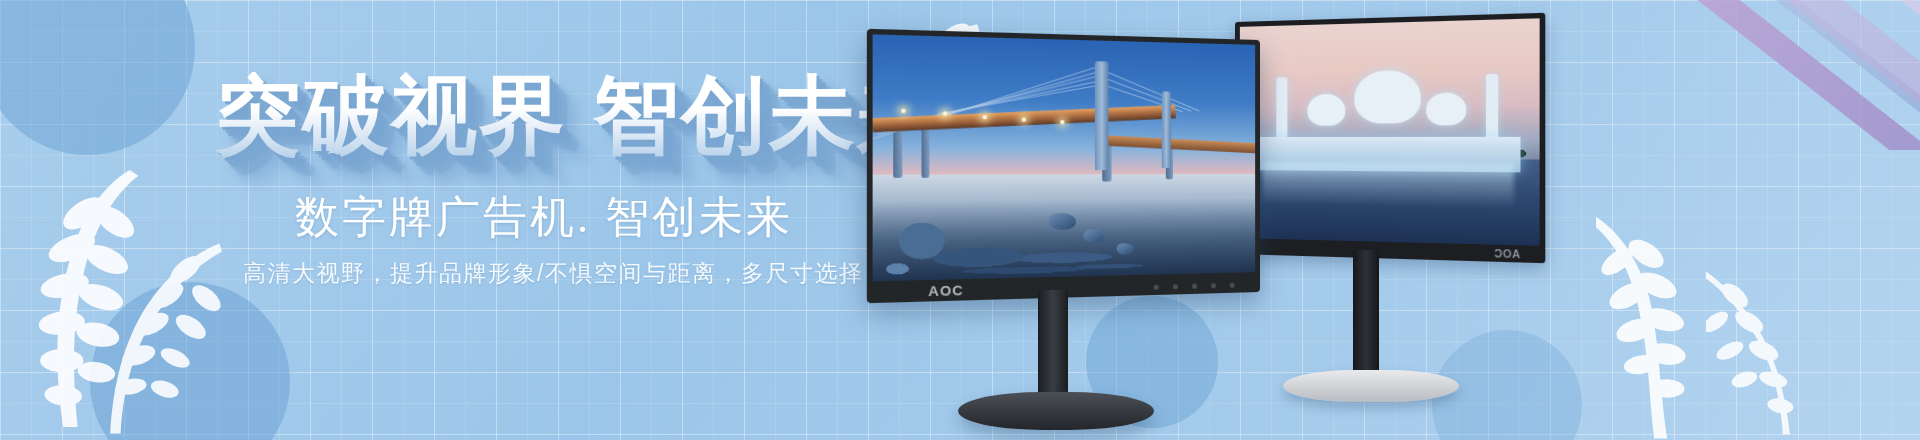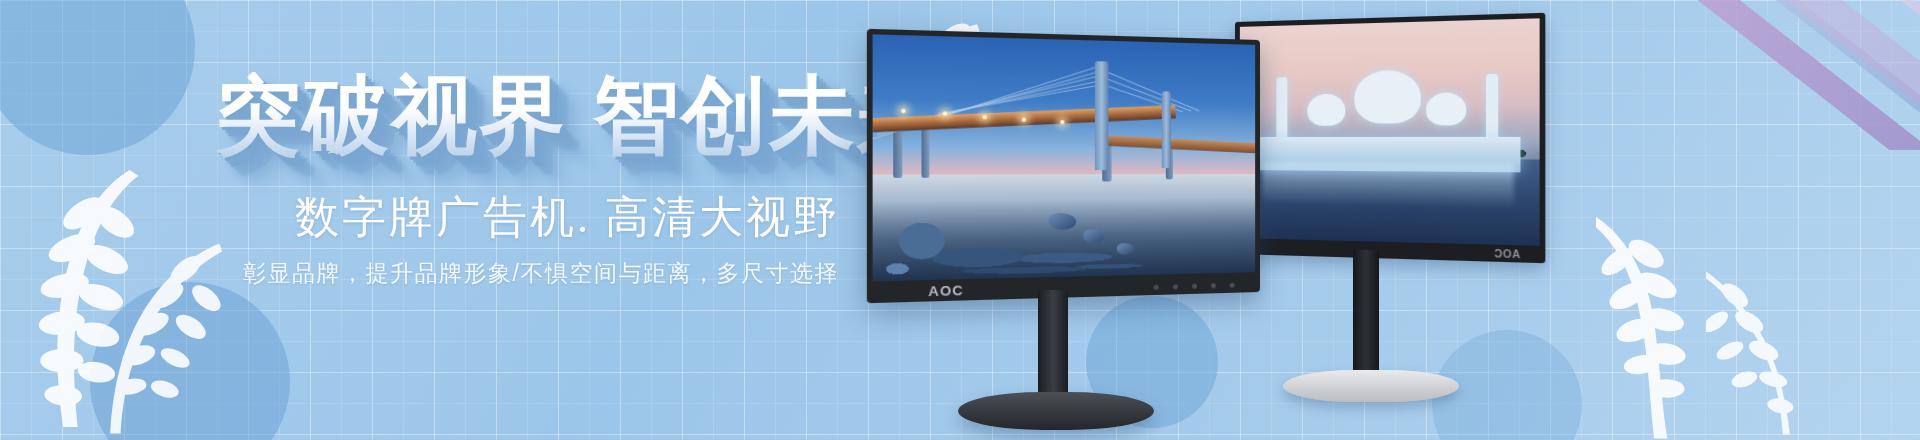--- a/index.html
+++ b/index.html
@@ -302,22 +302,22 @@
     <ellipse cx="48" cy="68" rx="13" ry="7" transform="rotate(24 48 68)"></ellipse>
     <ellipse cx="56" cy="92" rx="12" ry="6" transform="rotate(16 56 92)"></ellipse>
     <ellipse cx="62" cy="114" rx="11" ry="6" transform="rotate(10 62 114)"></ellipse>
     <ellipse cx="8" cy="44" rx="12" ry="6" transform="rotate(-36 8 44)"></ellipse>
     <ellipse cx="20" cy="68" rx="12" ry="6" transform="rotate(-26 20 68)"></ellipse>
     <ellipse cx="32" cy="92" rx="11" ry="6" transform="rotate(-18 32 92)"></ellipse>
   </svg>
 
   <div class="text-block">
     <div class="headline">突破视界 智创未来</div>
-    <div class="subtitle">数字牌广告机. 高清大视野</div>
-    <div class="tagline">彰显品牌，提升品牌形象/不惧空间与距离，多尺寸选择</div>
+    <div class="subtitle">数字牌广告机. 智创未来</div>
+    <div class="tagline">高清大视野，提升品牌形象/不惧空间与距离，多尺寸选择</div>
   </div>
 
   <div class="monitors">
 
     <div class="mon-back">
       <div class="mb-panel">
         <div class="mb-screen">
           <div class="sky-m"></div>
           <div class="mq-water"></div>
           <div class="mq-trees"></div>

